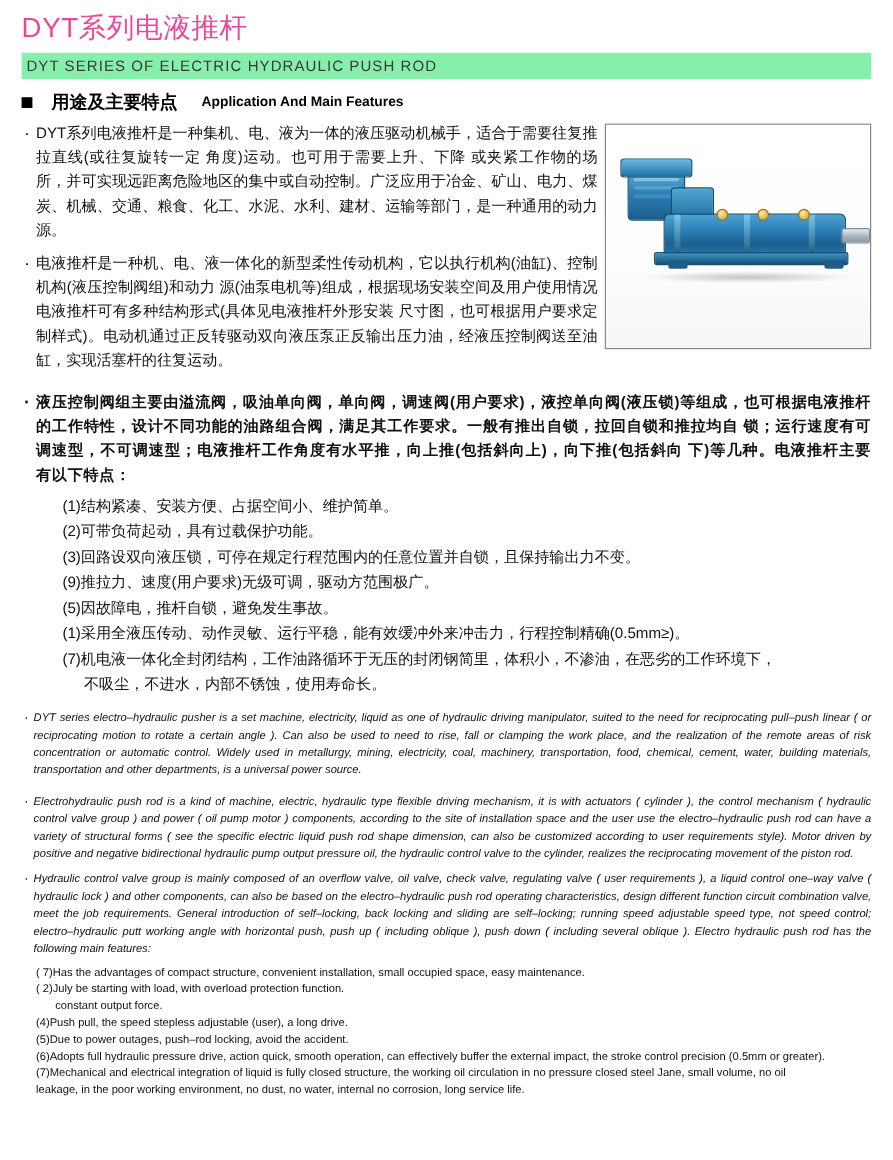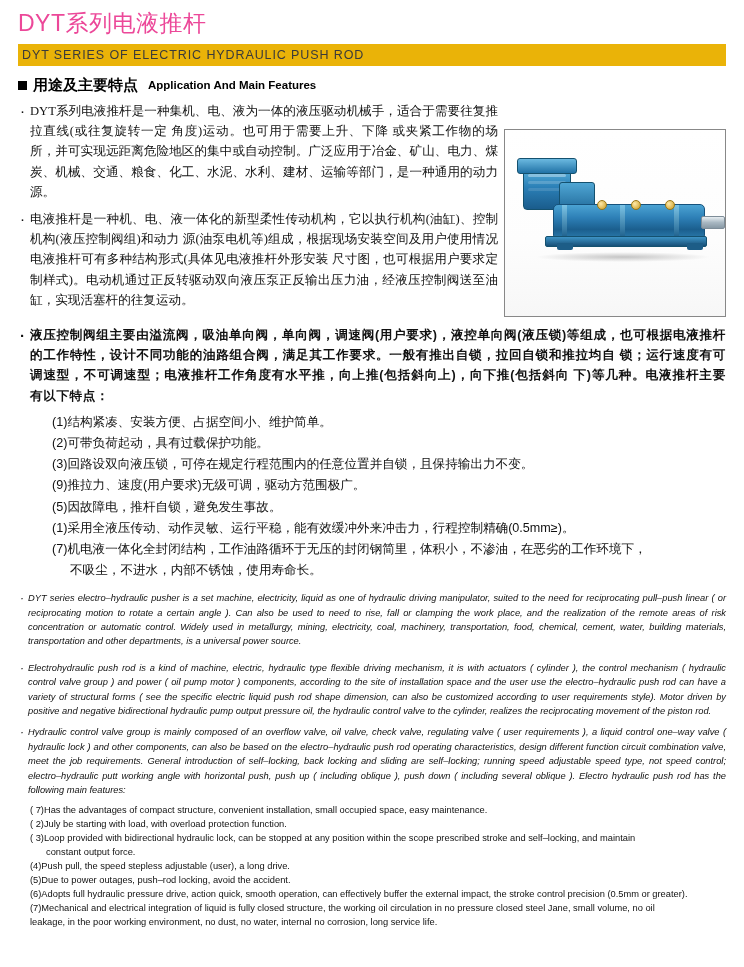--- a/index.html
+++ b/index.html
@@ -29,34 +29,34 @@
   }
   .title-cn {
     font-size: 23px;
     letter-spacing: 0.5px;
     color: #ec4899;
     font-weight: 400;
     line-height: 1.2;
     margin: 0 0 6px 0;
   }
   .title-en-bar {
-    background: #eab308;
+    background: #86efac;
     border-left: 0;
     padding: 4px 8px 4px 4px;
     font-size: 12.5px;
     color: #3a3a3a;
     letter-spacing: 0.9px;
     margin-bottom: 10px;
   }
 
   
   .sec-head {
     display: flex;
     align-items: center;
-    gap: 6px;
+    gap: 16px;
     padding: 0 18px;
     margin-bottom: 6px;
   }
   .sec-square {
     width: 9px;
     height: 9px;
     background: #000;
     display: inline-block;
     flex: 0 0 auto;
   }
@@ -68,23 +68,22 @@
   .sec-en {
     font-size: 11.5px;
     font-weight: bold;
     color: #000;
     margin-left: 4px;
   }
 
   
   .top-block {
     display: flex;
-    align-items: flex-end;
+    align-items: flex-start;
     padding: 0 18px;
-    font-family: Liberation Serif, serif;
   }
   .top-text {
     width: 480px;
     flex: 0 0 480px;
   }
   .top-img-wrap {
     margin-left: 6px;
     margin-top: 2px;
     width: 222px;
     flex: 0 0 222px;
@@ -342,21 +341,20 @@
   </div>
 
   <div class="en-block">
     <p class="en-p">DYT series electro–hydraulic pusher is a set machine, electricity, liquid as one of hydraulic driving manipulator, suited to the need for reciprocating pull–push linear ( or reciprocating motion to rotate a certain angle ). Can also be used to need to rise, fall or clamping the work place, and the realization of the remote areas of risk concentration or automatic control. Widely used in metallurgy, mining, electricity, coal, machinery, transportation, food, chemical, cement, water, building materials, transportation and other departments, is a universal power source.</p>
     <div class="gap-sm"></div>
     <p class="en-p">Electrohydraulic push rod is a kind of machine, electric, hydraulic type flexible driving mechanism, it is with actuators ( cylinder ), the control mechanism ( hydraulic   control valve group ) and power ( oil pump motor ) components, according to the site of installation space and the user use the electro–hydraulic push rod can have a   variety of structural forms ( see the specific electric liquid push rod shape dimension, can also be customized according to user requirements style). Motor driven by   positive and negative bidirectional hydraulic pump output pressure oil, the hydraulic control valve to the cylinder, realizes the reciprocating movement of the piston rod.</p>
     <p class="en-p">Hydraulic control valve group is mainly composed of an overflow valve, oil valve, check valve, regulating valve ( user requirements ), a liquid control one–way valve   ( hydraulic lock ) and other components, can also be based on the electro–hydraulic push rod operating characteristics, design different function circuit combination  valve, meet the job requirements. General introduction of self–locking, back locking and sliding are self–locking; running speed adjustable speed type, not speed   control; electro–hydraulic putt working angle with horizontal push, push up ( including oblique ), push down ( including several oblique ). Electro hydraulic push rod   has the following main features:</p>
     <div class="en-list">
       <div class="eli">( 7)Has the advantages of compact structure, convenient installation, small occupied space, easy maintenance.</div>
       <div class="eli">( 2)July be starting with load, with overload protection function.</div>
-      <div class="eli">( 3)Loop provided with bidirectional hydraulic lock, can be stopped at any position within the scope prescribed stroke and self–locking, and maintain</div>
       <div class="eli">
           <span class="indent">constant output force.</span>
         </div>
       <div class="eli">(4)Push pull, the speed stepless adjustable (user), a long drive.</div>
       <div class="eli">(5)Due to power outages, push–rod locking, avoid the accident.</div>
       <div class="eli">(6)Adopts full hydraulic pressure drive, action quick, smooth operation, can effectively buffer the external impact, the stroke control precision (0.5mm or greater).</div>
       <div class="eli">(7)Mechanical and electrical integration of liquid is fully closed structure, the working oil circulation in no pressure closed steel Jane, small volume, no oil</div>
       <div class="eli">leakage, in the poor working environment, no dust, no water, internal no corrosion, long service life.</div>
     </div>
   </div>

